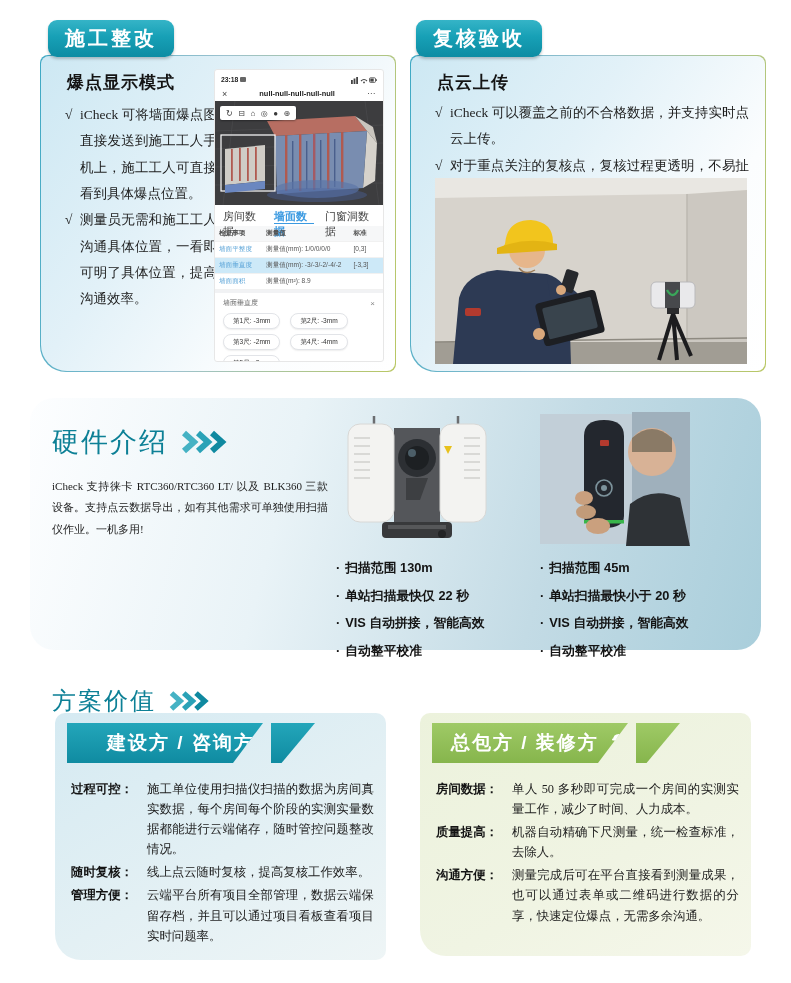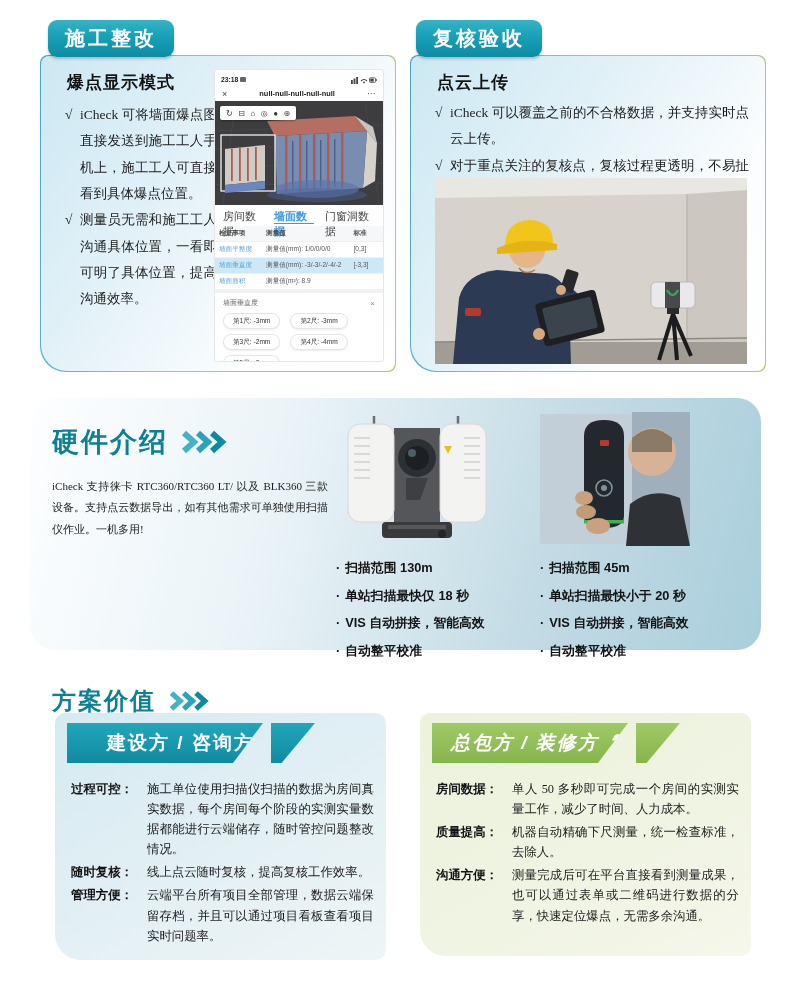--- a/index.html
+++ b/index.html
@@ -62,21 +62,21 @@
   .chip{border:1px solid #e2e4e8;border-radius:9px;padding:2.5px 9px;font-size:6.6px;color:#333;
     background:#fff;box-shadow:0 1px 1.5px rgba(0,0,0,.07);}
 
   
   .photo{position:absolute;left:24px;top:122px;width:312px;height:186px;overflow:hidden;}
 
   
   .hw-panel{position:absolute;left:30px;top:398px;width:731px;height:252px;border-radius:24px;
     background:linear-gradient(105deg,#fdfeff 0%,#e9f3f7 35%,#c3dbe5 70%,#a9cedb 100%);}
   .section-title{position:absolute;display:flex;align-items:center;gap:12px;}
-  .section-title .t{font-weight:700;color:#0d8096;letter-spacing:2px;}
+  .section-title .t{font-weight:400;color:#0d8096;letter-spacing:2px;}
   #hw-title{left:52px;top:424px;} #hw-title .t{font-size:27px;}
   #value-title{left:52px;top:666px;margin-top:19px;} #value-title .t{font-size:24px;}
   .hw-intro{position:absolute;left:52px;top:476px;width:276px;font-family:"Liberation Serif","DejaVu Serif",serif;
     font-size:11px;line-height:1.95;color:#1c1c1c;text-align:justify;}
   .device{position:absolute;top:408px;display:flex;flex-direction:column;}
   #device-1{left:336px;width:196px;}
   #device-2{left:540px;width:205px;}
   .dev-img{height:138px;display:flex;align-items:flex-end;}
   .specs{margin-top:8px;}
   .spec-row{display:flex;gap:5px;font-size:12.8px;font-weight:700;color:#141414;line-height:2.15;}
@@ -84,21 +84,21 @@
 
   
   .vcard{position:absolute;top:713px;width:331px;border-radius:10px 10px 10px 26px;overflow:hidden;}
   #vcard-left{left:55px;height:247px;background:linear-gradient(150deg,#d5eaf2 0%,#e3f0f4 55%,#eef5f6 100%);}
   #vcard-right{left:420px;height:243px;background:linear-gradient(150deg,#ecf2dc 0%,#f0f4e3 60%,#f5f7ea 100%);}
   .banner{position:absolute;left:12px;top:10px;height:40px;width:240px;color:#fff;
     display:flex;align-items:center;gap:9px;padding-left:19px;box-sizing:border-box;
     font-size:19px;font-weight:700;letter-spacing:2px;
     clip-path:polygon(0 0,196px 0,166px 100%,0 100%);}
   .banner.teal{background:linear-gradient(180deg,#23a6ba,#0f8ba1);justify-content:center;}
-  .banner.green{background:linear-gradient(180deg,#9fca66,#86b54c);font-style:italic;}
+  .banner.green{background:linear-gradient(180deg,#9fca66,#86b54c);}
   .banner-shard{position:absolute;top:10px;height:40px;width:44px;
     clip-path:polygon(0 0,100% 0,24% 100%,0 100%);}
   .shard-left{left:216px;background:linear-gradient(180deg,#23a6ba,#0f8ba1);}
   .shard-right{left:216px;background:linear-gradient(180deg,#9fca66,#86b54c);}
   .vitems{position:absolute;left:16px;right:12px;top:66px;}
   .vitem{display:flex;margin-bottom:3px;}
   .vterm{width:76px;flex:none;font-weight:700;font-size:12.4px;color:#141414;line-height:1.62;}
   .vdesc{flex:1;font-family:"Liberation Serif","DejaVu Serif",serif;font-size:12.4px;color:#1c1c1c;
     line-height:1.62;text-align:justify;}
 </style>
@@ -334,21 +334,21 @@
         <circle cx="106" cy="122" r="4" fill="#232425"></circle>
       </svg>
     </div>
     <div class="specs">
       <div class="spec-row">
           <span class="spec-dot">·</span>
           <span>扫描范围 130m</span>
         </div>
       <div class="spec-row">
           <span class="spec-dot">·</span>
-          <span>单站扫描最快仅 18 秒</span>
+          <span>单站扫描最快仅 22 秒</span>
         </div>
       <div class="spec-row">
           <span class="spec-dot">·</span>
           <span>VIS 自动拼接，智能高效</span>
         </div>
       <div class="spec-row">
           <span class="spec-dot">·</span>
           <span>自动整平校准</span>
         </div>
     </div>

